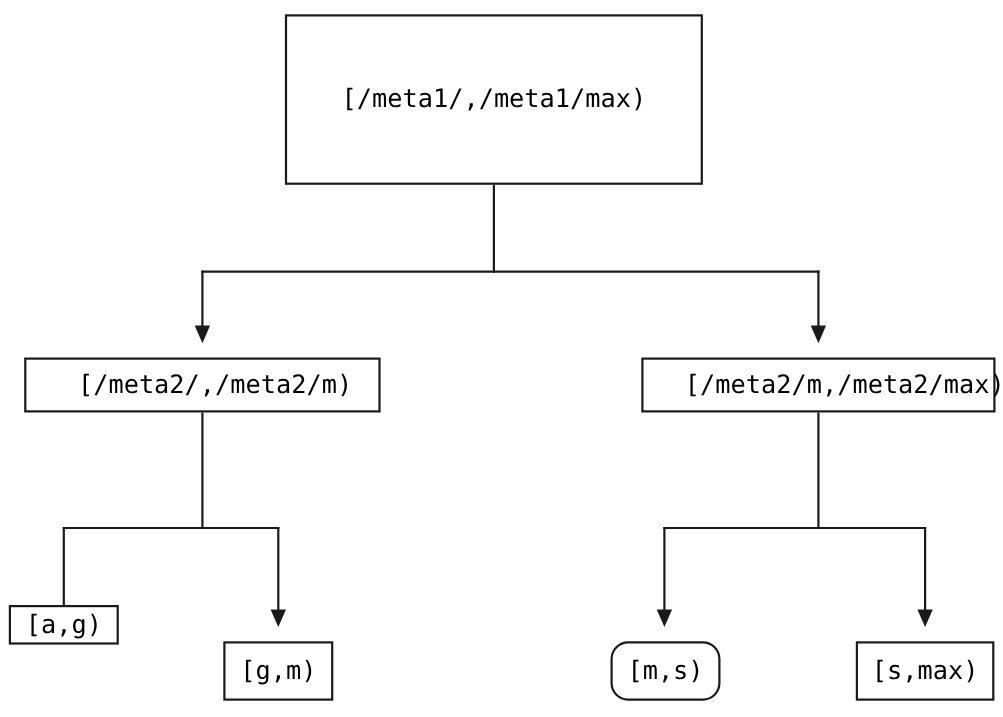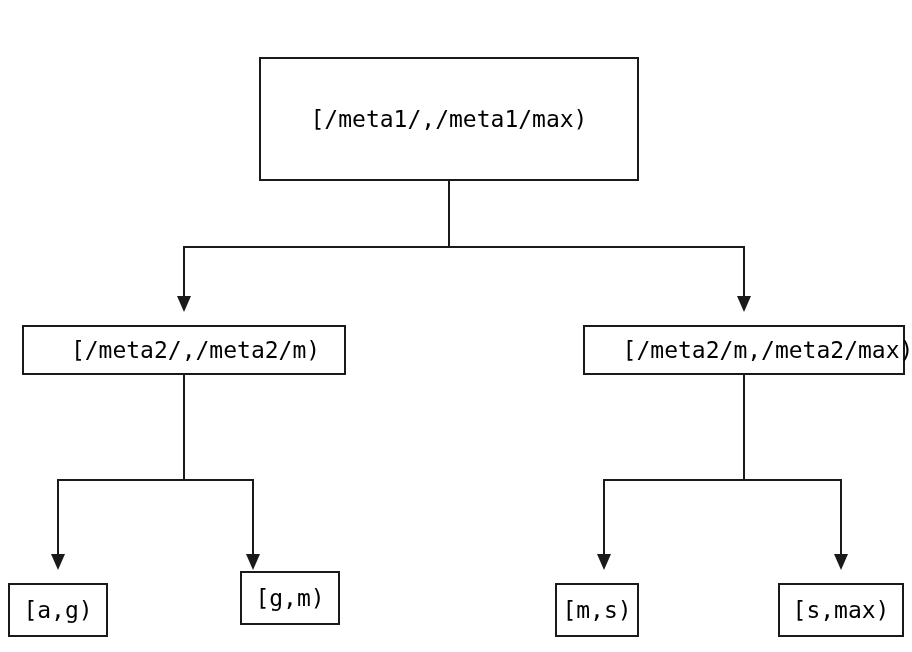--- a/index.html
+++ b/index.html
@@ -21,26 +21,26 @@
     border: 2px solid var(--line, #1a1a1a);
     background: var(--bg, #ffffff);
     display: flex;
     align-items: center;
     justify-content: center;
     font-size: 23px;
     color: var(--text, #000000);
     white-space: nowrap;
     line-height: 1;
   }
-  .node-root    { left: 259px; top: 13px;  width: 380px; height: 124px; margin-top: 44px; }
+  .node-root    { left: 259px; top: 13px;  width: 380px; height: 155px; }
   .node-l2left  { left: 22px;  top: 325px; width: 324px; height: 50px; padding-left: 23px; }
   .node-l2right { left: 583px; top: 325px; width: 322px; height: 50px; padding-left: 48px; }
-  .node-leaf1   { left: 8px;   top: 583px; width: 100px; height: 54px; }
-  .node-leaf2   { left: 203px; top: 571px; width: 100px; height: 54px; margin-left: 37px; }
-  .node-leaf3   { left: 555px; top: 583px; width: 84px;  height: 54px; }
+  .node-leaf1   { left: 8px;   top: 550px; width: 100px; height: 36px; }
+  .node-leaf2   { left: 203px; top: 583px; width: 100px; height: 54px; }
+  .node-leaf3   { left: 555px; top: 583px; width: 100px;  height: 54px; border-radius: 16px; }
   .node-leaf4   { left: 778px; top: 583px; width: 126px; height: 54px; align-items: center; }
 
   .edges-svg {
     position: absolute;
     left: 0;
     top: 0;
     width: 912px;
     height: 652px;
   }
   .edges-svg line {

